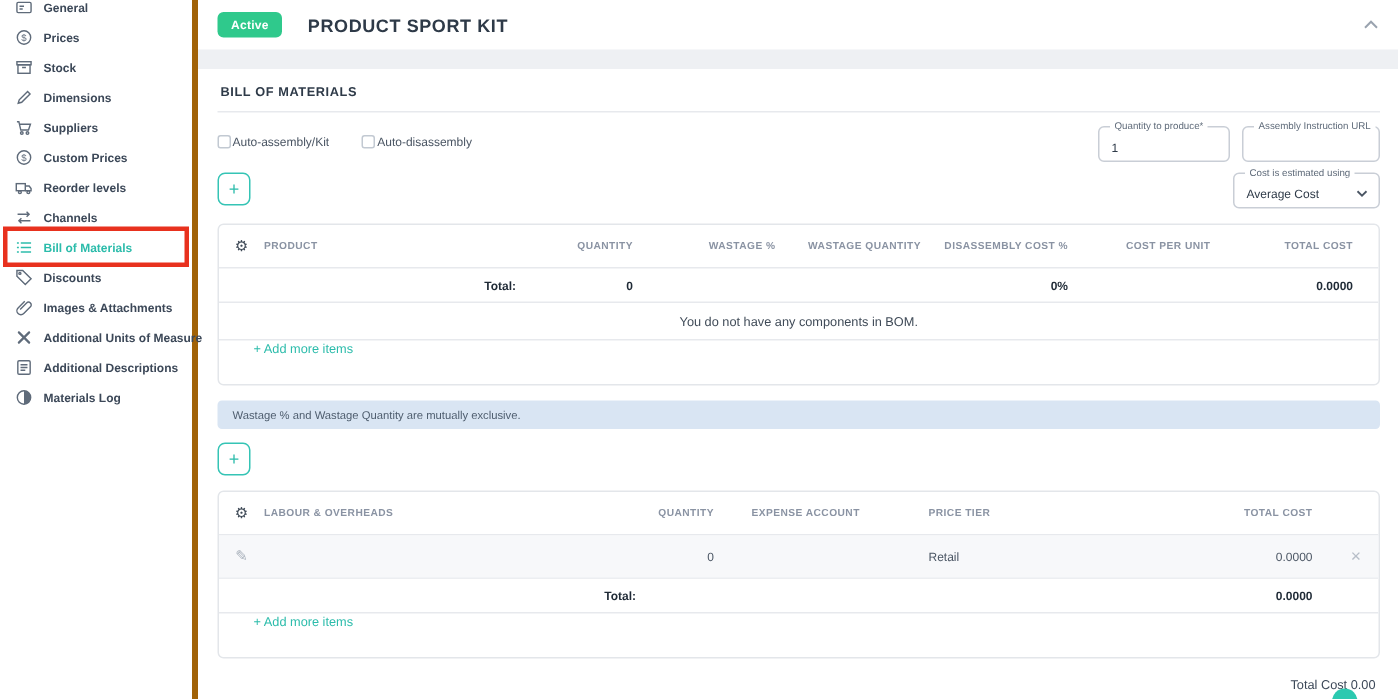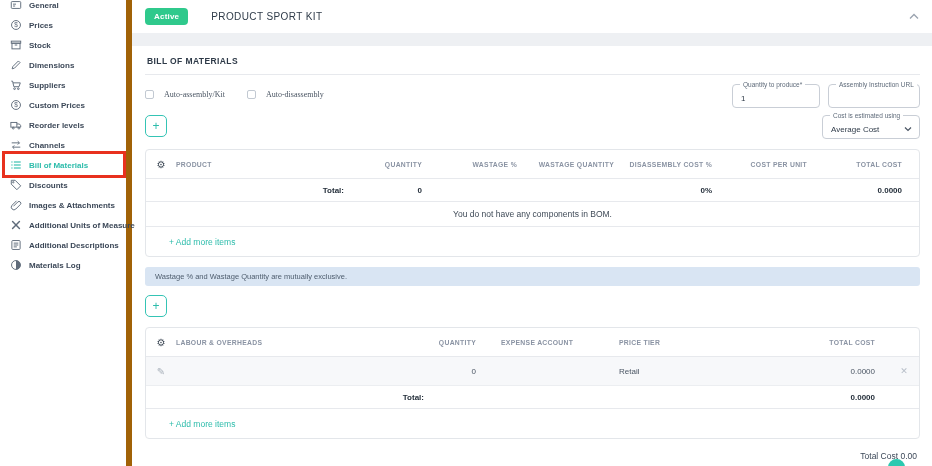--- a/index.html
+++ b/index.html
@@ -1,49 +1,49 @@
 <!DOCTYPE html>
 <html><head>
 <meta charset="utf-8">
 <style>
   * { margin:0; padding:0; box-sizing:border-box; }
   html,body { width:932px; height:466px; overflow:hidden; background:#fff;
     font-family:"Liberation Sans", sans-serif; color:#3c4858; }
   .app { position:relative; width:932px; height:466px; display:flex; }
 
   
-  .sidebar { width:132px; height:466px; background:#fff; border-right:6px solid #a16207;
+  .sidebar { width:132px; height:466px; background:#fff; border-right:4px solid #a16207;
     padding:0 0 0 9px; flex:none; }
   .side-list { margin-top:-5px; }
   .side-item { position:relative; display:flex; align-items:center; height:20px; cursor:pointer; }
   .side-item .sicon { width:13px; height:13px; margin-right:7px; color:#5f6b7a; flex:none;
     display:flex; align-items:center; justify-content:center; }
   .side-item .slabel { font-size:8px; font-weight:600; color:#3c4858; white-space:nowrap; }
   .side-item.active .sicon, .side-item.active .slabel { color:#2cbcab; }
   .side-item svg { width:12px; height:12px; display:block; }
   .red-box { position:absolute; left:-7px; top:-4px; width:124px; height:27px;
     border:3px solid #e8311e; pointer-events:none; }
 
   
   .content { flex:1; display:flex; flex-direction:column; min-width:0; }
   .header-card { height:33px; background:#fff; display:flex; align-items:center;
     padding:0 13px; flex:none; }
   .badge { background:#2fc98c; color:#fff; font-size:8px; font-weight:700;
     padding:4px 9px; border-radius:4px; letter-spacing:.2px; }
-  .page-title { font-size:10px; font-weight:400; color:#2e3a48; letter-spacing:.4px; margin-left:23px; }
+  .page-title { font-size:12px; font-weight:700; color:#2e3a48; letter-spacing:.4px; margin-left:17px; }
   .collapse { margin-left:auto; color:#9aa3af; cursor:pointer; display:flex; }
   .gray-gap { height:13px; background:#eef0f3; flex:none; }
 
   .main { flex:1; padding:0 12px 0 13px; position:relative; }
   .section-title { font-size:8.5px; font-weight:700; color:#2e3a48; letter-spacing:.4px;
     padding:10px 2px 8px; border-bottom:1px solid #e7e9ed; }
 
   .controls-row { display:flex; align-items:flex-start; margin-top:9px; }
   .checks { display:flex; align-items:center; gap:22px; margin-top:6px; }
-  .check { display:flex; align-items:center; gap:10px; cursor:pointer;font-family:Liberation Serif, serif; }
+  .check { display:flex; align-items:center; gap:1px; cursor:pointer; }
   .box { width:9px; height:9px; border:1px solid #c2c9d2; border-radius:2px; background:#fff; }
   .check-label { font-size:8px; color:#4a5563; }
   .spacer { flex:1; }
 
   .fieldset { position:relative; border:1px solid #c9ced6; border-radius:4px; background:#fff;
     height:24px; }
   .fieldset .flabel { position:absolute; top:-4.5px; left:7px; background:#fff; padding:0 3px;
     font-size:6.5px; color:#5f6b7a; white-space:nowrap; }
   .fieldset input { border:0; outline:0; width:100%; height:100%; padding:6px 8px 2px;
     font-size:8px; color:#2e3a48; font-family:inherit; background:transparent; }
@@ -64,21 +64,21 @@
   .thead { height:29px; border-bottom:1px solid #e7e9ed; }
   .th { font-size:6.8px; font-weight:700; color:#8a93a3; letter-spacing:.3px; white-space:nowrap; }
   .num { text-align:right; padding-right:14px; }
   .num-last { text-align:right; padding-right:17px; }
   .left-pad { padding-left:11px; text-align:left; }
   .gear-cell { text-align:center; color:#3f4a57; font-size:10px; cursor:pointer; }
   .total-row { height:23px; border-bottom:1px solid #e7e9ed; font-size:8px; font-weight:700; color:#1f2a36; }
   .total-label { text-align:right; padding-right:4px; }
   .empty-row { height:25px; border-bottom:1px solid #e7e9ed; display:flex; align-items:center;
     justify-content:center; font-size:8.5px; color:#3f4a57; }
-  .add-row { height:29px; display:flex; align-items:center; padding-left:23px; }
+  .add-row { height:29px; display:flex; padding-left:23px; }
   .add-link { color:#2cbcab; font-size:8.5px; cursor:pointer; }
   .data-row { height:29px; background:#f7f8fa; border-bottom:1px solid #eceef1; font-size:8px; color:#4a5563; }
   .pencil { color:#aab2bc; font-size:10px; text-align:center; cursor:pointer; }
   .x-cell { color:#b7bec8; font-size:9px; text-align:center; cursor:pointer; }
 
   .banner { margin-top:10px; background:#d9e5f3; border-radius:3px; padding:5px 10px;
     font-size:7.5px; color:#4e5d6e; }
   .plus2 { margin-top:9px; }
   .footer-row { margin-top:12px; text-align:right; font-size:8.5px; color:#3c4858; padding-right:3px; }
   .fab { position:absolute; right:27px; bottom:-10px; width:17px; height:17px; border-radius:50%;

